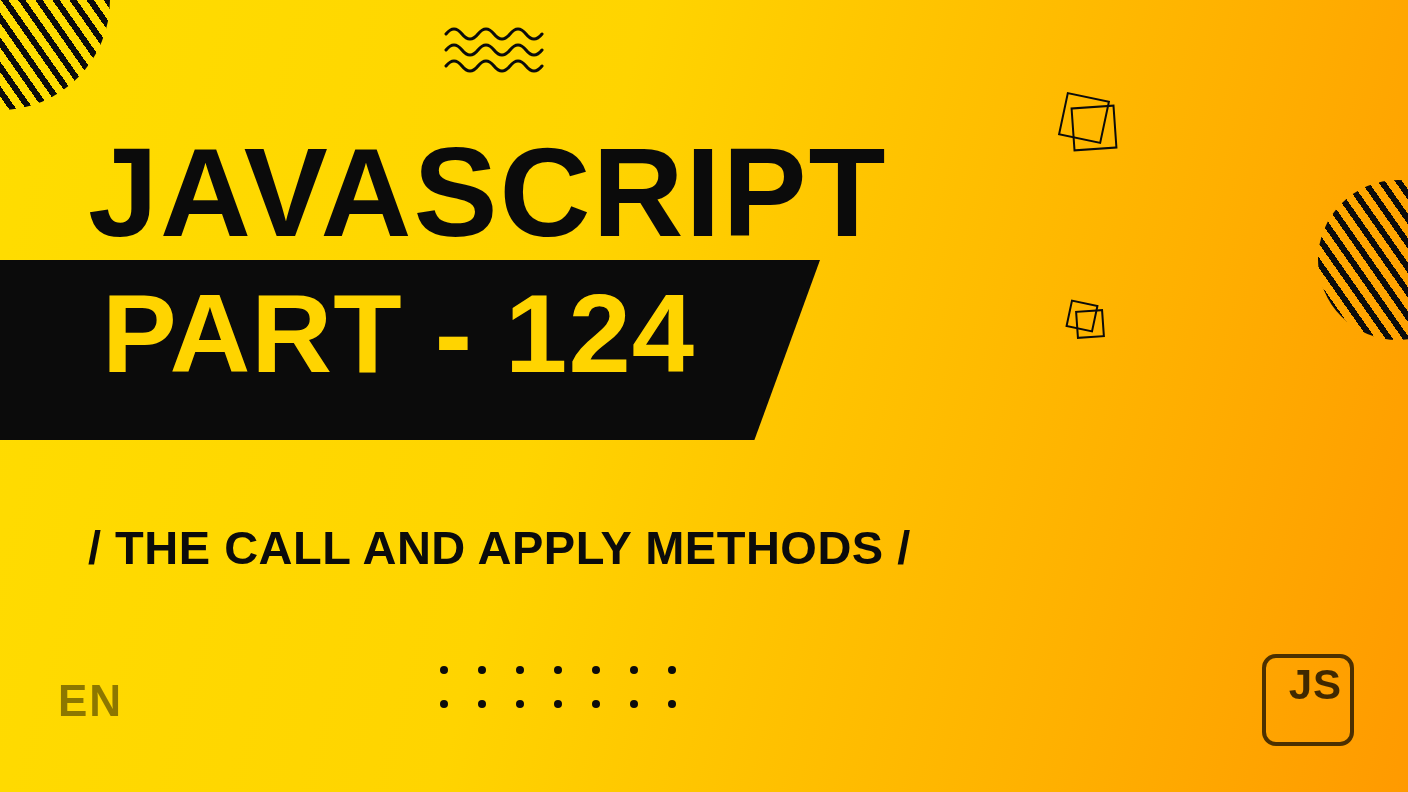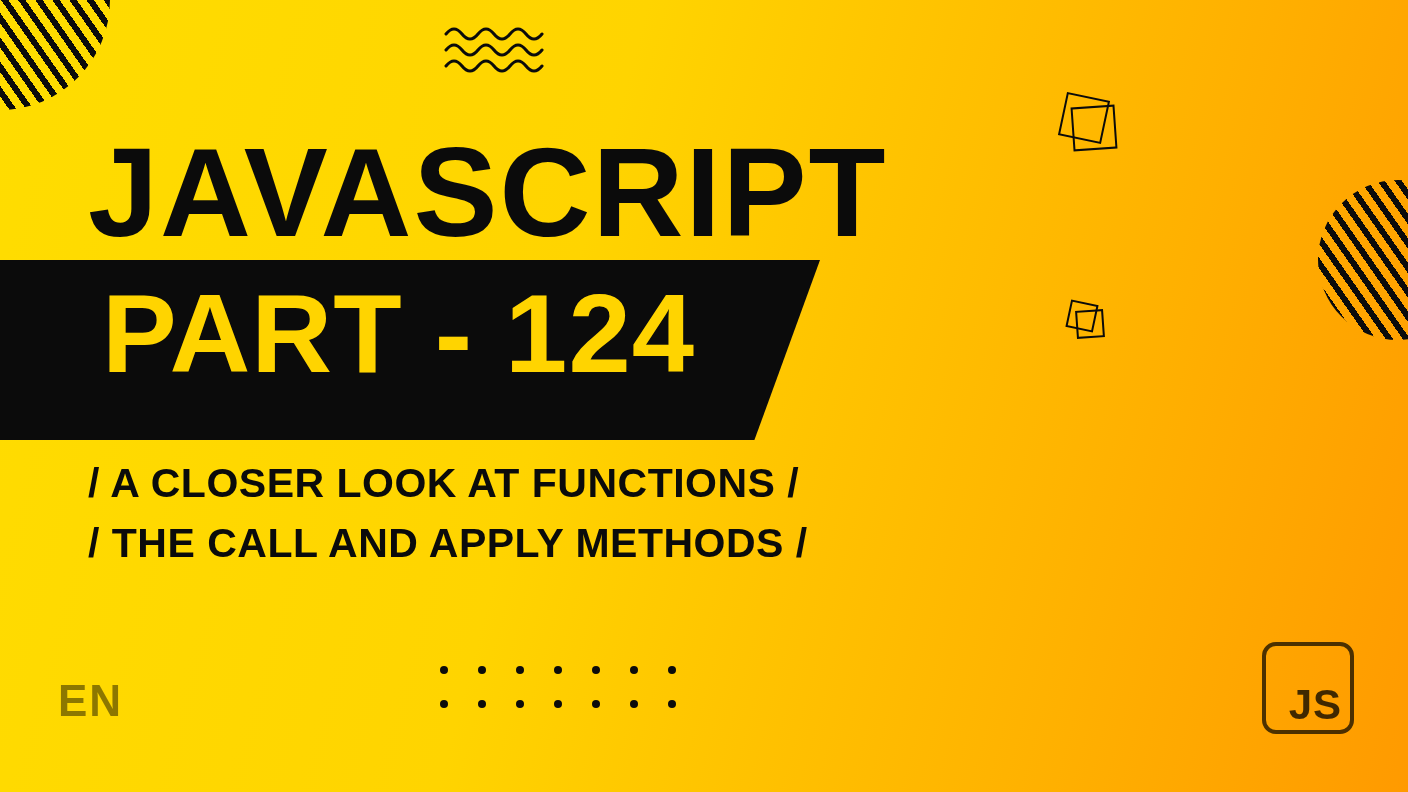--- a/index.html
+++ b/index.html
@@ -79,21 +79,21 @@
     top: 460px; left: 88px;
     font-weight: 800;
     font-size: 41px;
     color: #0b0b0b;
     letter-spacing: 0.5px;
   }
   .sub2 {
     position: absolute;
     top: 520px; left: 88px;
     font-weight: 800;
-    font-size: 41px;
+    font-size: 47px;
     color: #0b0b0b;
     letter-spacing: 0.5px;
   }
 
   
   .dots { position: absolute; top: 666px; left: 440px; display: grid; grid-template-columns: repeat(7, 38px); grid-template-rows: repeat(2, 34px); }
   .dots span { width: 8px; height: 8px; background: #0b0b0b; border-radius: 50%; display: block; }
 
   
   .lang {
@@ -102,25 +102,25 @@
     font-weight: 800;
     font-size: 44px;
     color: rgba(0,0,0,0.45);
     letter-spacing: 2px;
     margin-top: 39px;
   }
 
   
   .jslogo {
     position: absolute;
-    right: 54px; bottom: 58px;
+    right: 54px; bottom: 46px;
     width: 92px; height: 92px;
     border: 4px solid rgba(0,0,0,0.7);
     border-radius: 14px;
-    display: flex; align-items: flex-end; justify-content: flex-end;
+    display: flex; justify-content: flex-end;
     padding: 6px 8px 4px 6px;
   }
   .jslogo span {
     font-weight: 900;
     font-size: 42px;
     color: rgba(0,0,0,0.75);
     letter-spacing: 1px;
     line-height: 1;
   }
 </style>
@@ -144,21 +144,20 @@
   <div class="sq sq2"></div>
   <div class="sq sq2b"></div>
 
   <div class="big-circle"></div>
 
   <div class="title">JAVASCRIPT</div>
 
   <div class="part-bar"></div>
   <div class="part-text">PART - 124</div>
 
-  <div class="sub1">/ A CLOSER LOOK AT FUNCTIONS /</div>
   <div class="sub2">/ THE CALL AND APPLY METHODS /</div>
 
   <div class="dots">
     <span></span>
       <span></span>
       <span></span>
       <span></span>
       <span></span>
       <span></span>
       <span></span>

